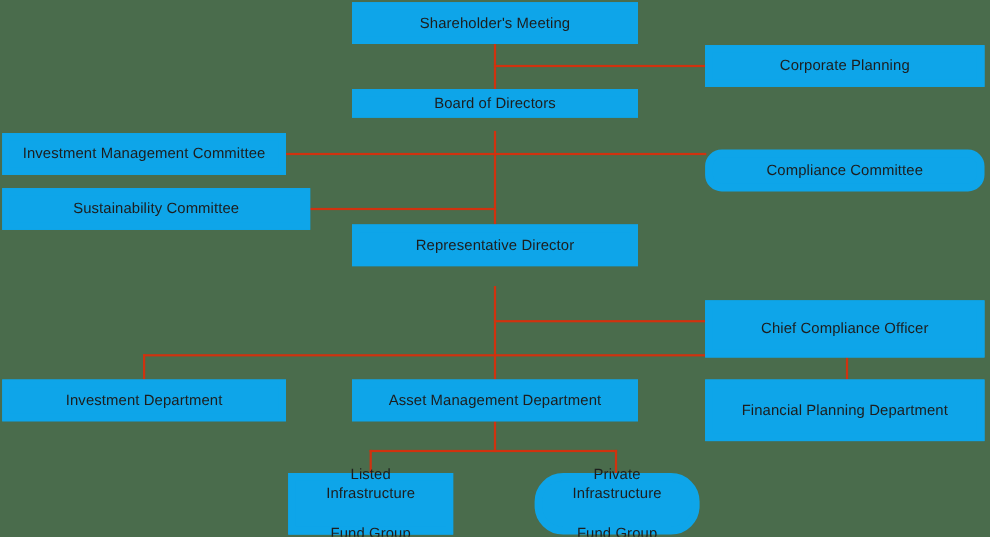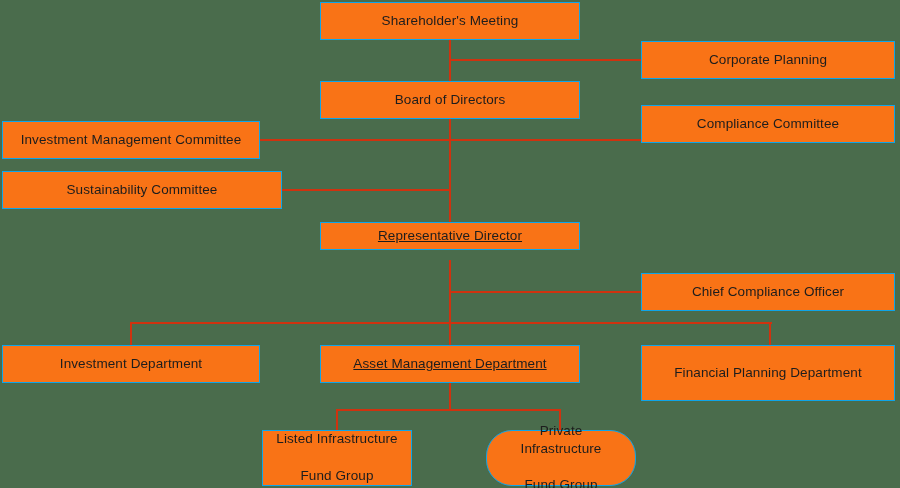--- a/index.html
+++ b/index.html
@@ -14,22 +14,22 @@
     overflow: hidden;
   }
   #chart {
     position: relative;
     width: 900px;
     height: 488px;
     background: #4a6c4c;
   }
   .node {
     position: absolute;
-    background: #f97316;
-    border: 1px solid #0ea5e9;
+    background: #0ea5e9;
+    border: 7px solid #0ea5e9;
     box-sizing: border-box;
     display: flex;
     align-items: center;
     justify-content: center;
     text-align: center;
     color: #1d1d1d;
     font-size: 13.5px;
     line-height: 1.35;
     letter-spacing: 0.1px;
     z-index: 2;
@@ -78,57 +78,57 @@
   <div class="conn v" style="left:559px; top:409px; height:22px;"></div>
 
   <div class="node" style="left:320px; top:2px; width:260px; height:38px;">
     <span>Shareholder's Meeting</span>
   </div>
 
   <div class="node" style="left:641px; top:41px; width:254px; height:38px;">
     <span>Corporate Planning</span>
   </div>
 
-  <div class="node" style="left:320px; top:81px; width:260px; height:38px;">
+  <div class="node" style="left:320px; top:81px; width:260px; height:26px;">
     <span>Board of Directors</span>
   </div>
 
   <div class="node" style="left:2px; top:121px; width:258px; height:38px;align-items:center;">
     <span>Investment Management Committee</span>
   </div>
 
-  <div class="node" style="left:641px; top:105px; width:254px; height:38px;">
+  <div class="node" style="left:641px; top:136px; width:254px; height:38px;border-radius:15px;">
     <span>Compliance Committee</span>
   </div>
 
   <div class="node" style="left:2px; top:171px; width:280px; height:38px;">
     <span>Sustainability Committee</span>
   </div>
 
-  <div class="node" style="left:320px; top:222px; width:260px; height:28px;text-decoration:underline;">
+  <div class="node" style="left:320px; top:204px; width:260px; height:38px;">
     <span>Representative Director</span>
   </div>
 
-  <div class="node" style="left:641px; top:273px; width:254px; height:38px;">
+  <div class="node" style="left:641px; top:273px; width:254px; height:52px;">
     <span>Chief Compliance Officer</span>
   </div>
 
   <div class="node" style="left:2px; top:345px; width:258px; height:38px;">
     <span>Investment Department</span>
   </div>
 
-  <div class="node" style="left:320px; top:345px; width:260px; height:38px;text-decoration:underline;">
+  <div class="node" style="left:320px; top:345px; width:260px; height:38px;">
     <span>Asset Management Department</span>
   </div>
 
   <div class="node" style="left:641px; top:345px; width:254px; height:56px;">
     <span>Financial Planning Department</span>
   </div>
 
-  <div class="node" style="left:262px; top:430px; width:150px; height:56px;align-items:flex-end;">
+  <div class="node" style="left:262px; top:430px; width:150px; height:56px;">
     <span>
       <span>Listed Infrastructure</span><br>
       <span>Fund Group</span>
     </span>
   </div>
 
   <div class="node" style="left:486px; top:430px; width:150px; height:56px;border-radius:26px;">
     <span>
       <span>Private Infrastructure</span><br>
       <span>Fund Group</span>

